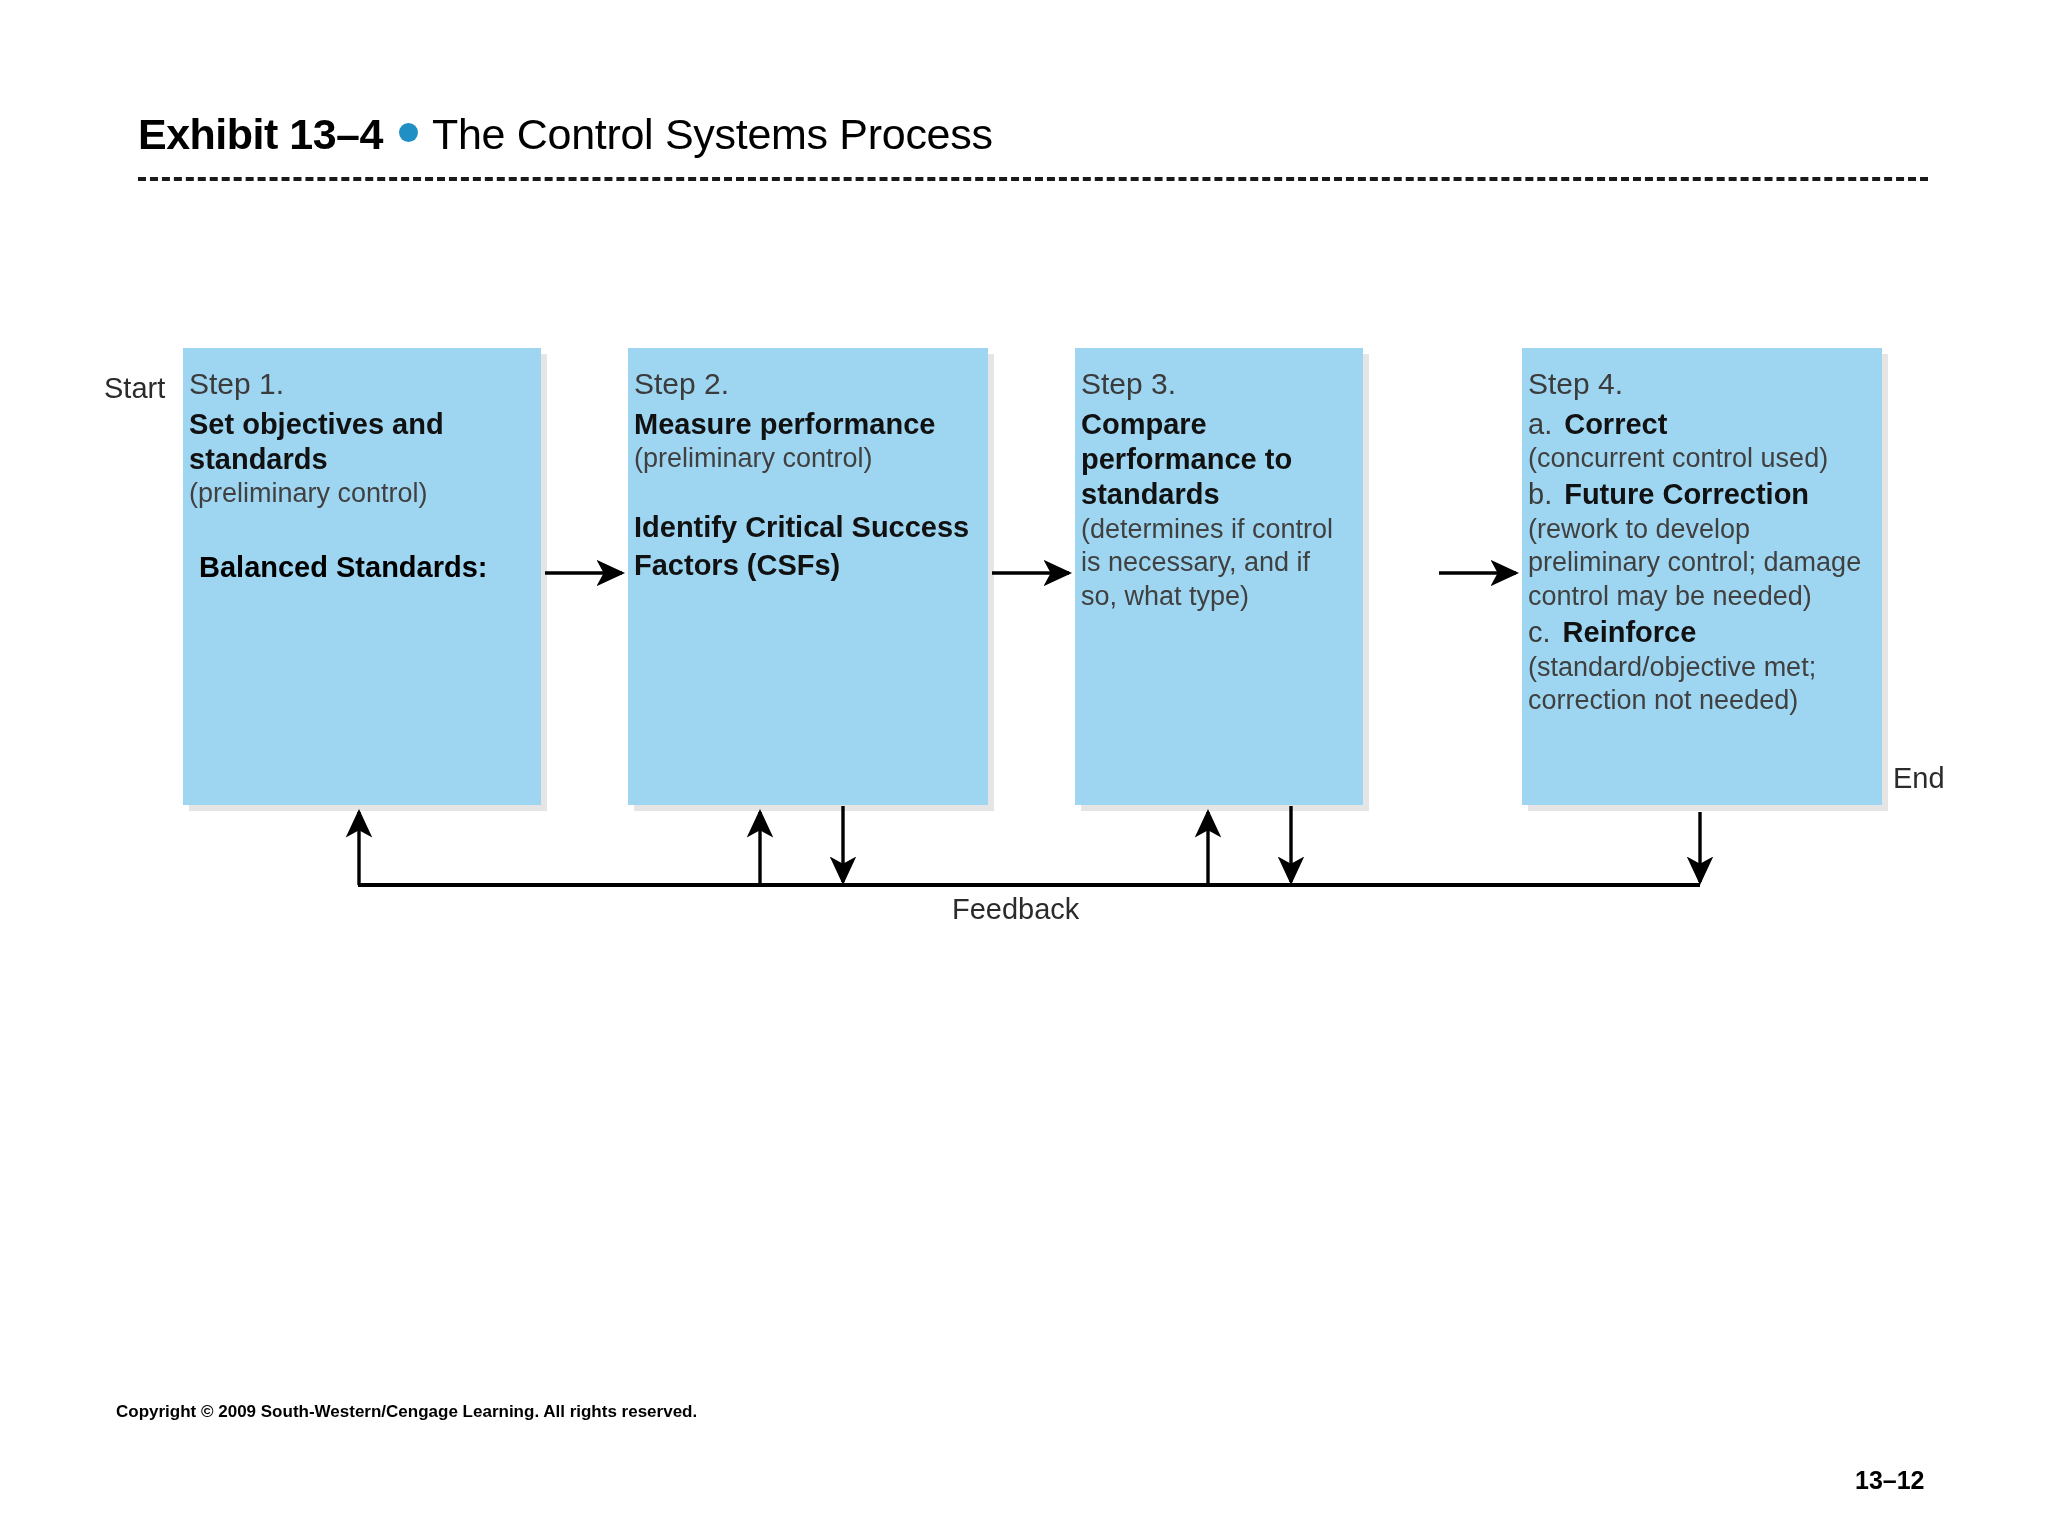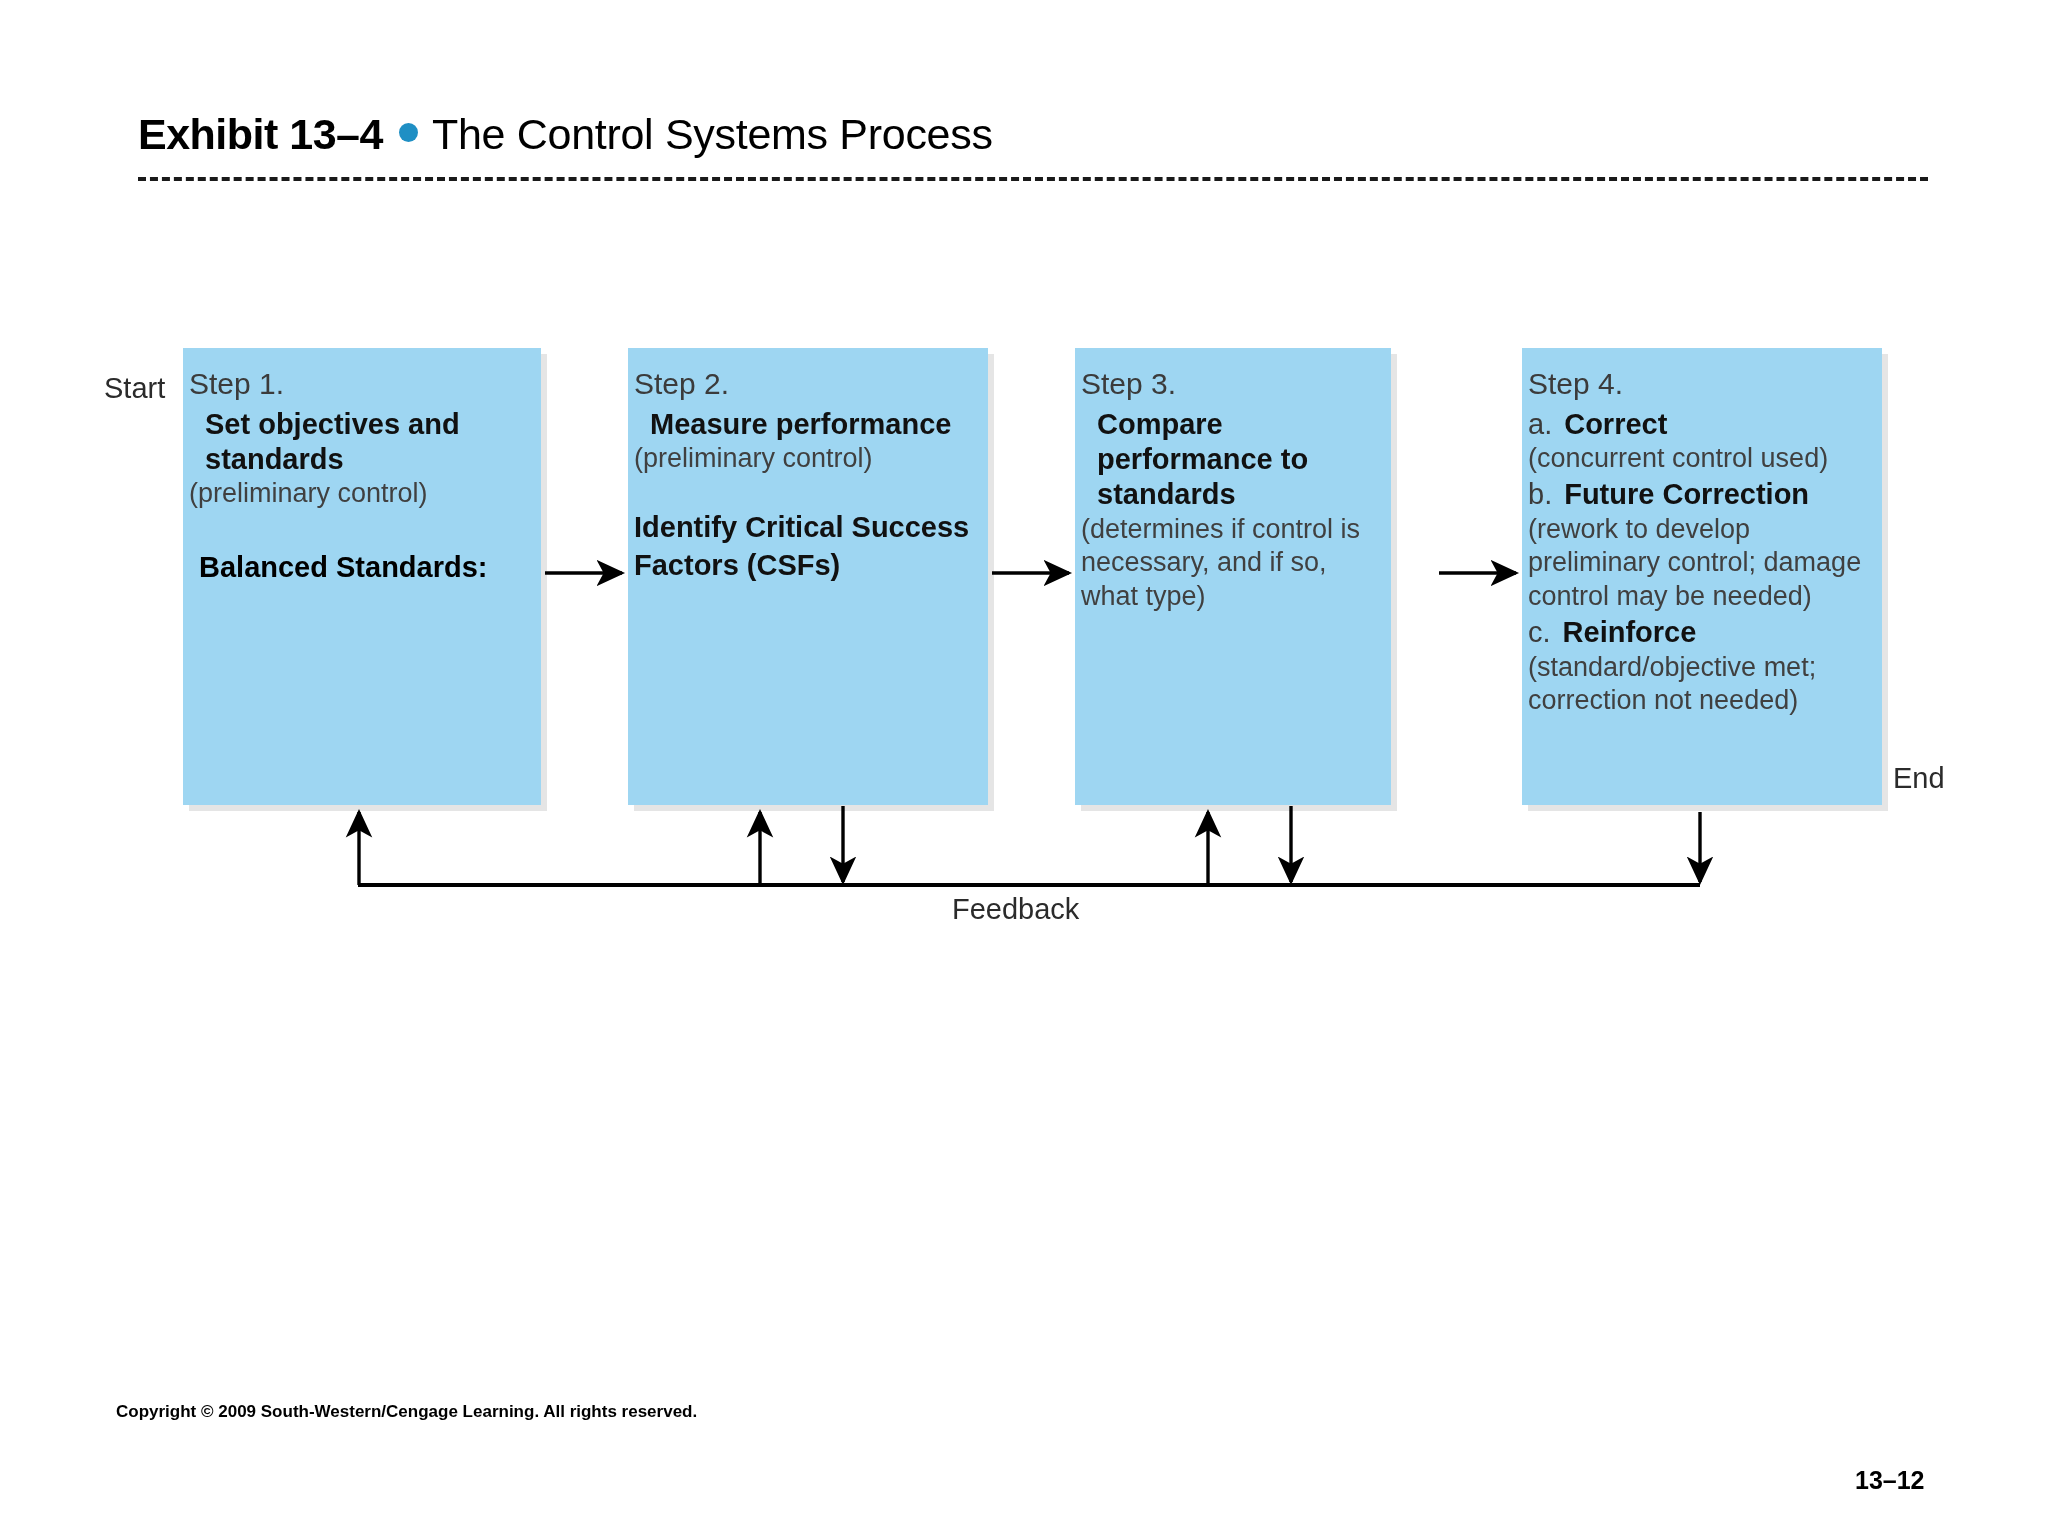--- a/index.html
+++ b/index.html
@@ -67,36 +67,35 @@
 
   .step-box {
     position: absolute;
     background: #9ed6f2;
     box-sizing: border-box;
     padding: 18px 16px 10px 6px;
     box-shadow: 6px 6px 0 rgba(0,0,0,0.10);
   }
   #box1 { left: 183px; top: 348px; width: 358px; height: 457px; }
   #box2 { left: 628px; top: 348px; width: 360px; height: 457px; }
-  #box3 { left: 1075px; top: 348px; width: 316px; height: 457px; }
+  #box3 { left: 1075px; top: 348px; width: 288px; height: 457px; }
   #box4 { left: 1522px; top: 348px; width: 360px; height: 457px; }
 
   .step-no {
     font-size: 30px;
     font-weight: normal;
     color: #3b3b3b;
     line-height: 1.22;
     margin-bottom: 4px;
   }
   .step-title {
     font-size: 29px;
     font-weight: bold;
     line-height: 1.22;
     color: #111;
-    margin-left: 16px;
   }
   .step-sub {
     font-size: 27px;
     font-weight: normal;
     line-height: 1.24;
     color: #404040;
   }
   .step-body {
     font-size: 29px;
     font-weight: bold;

